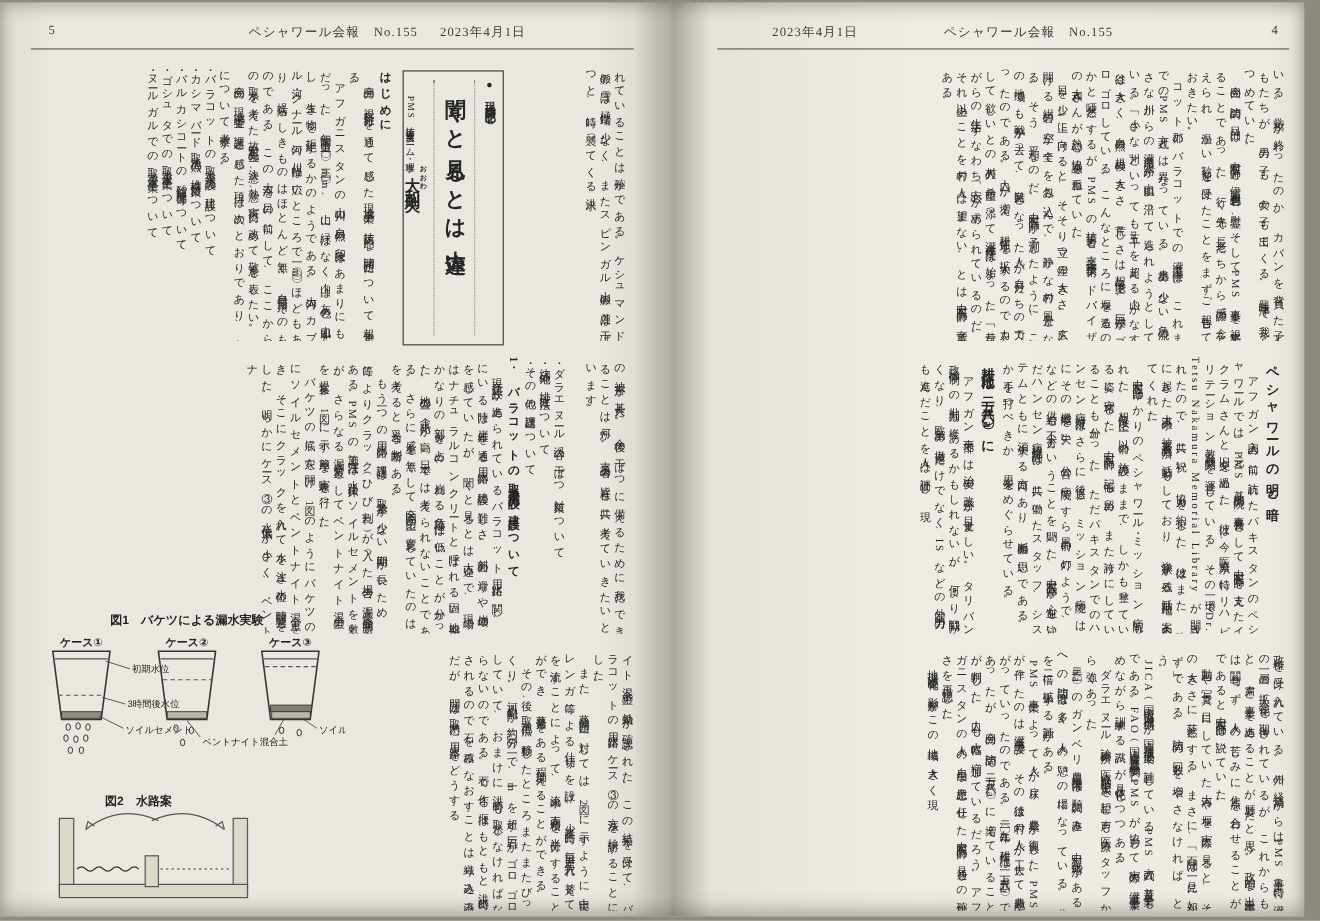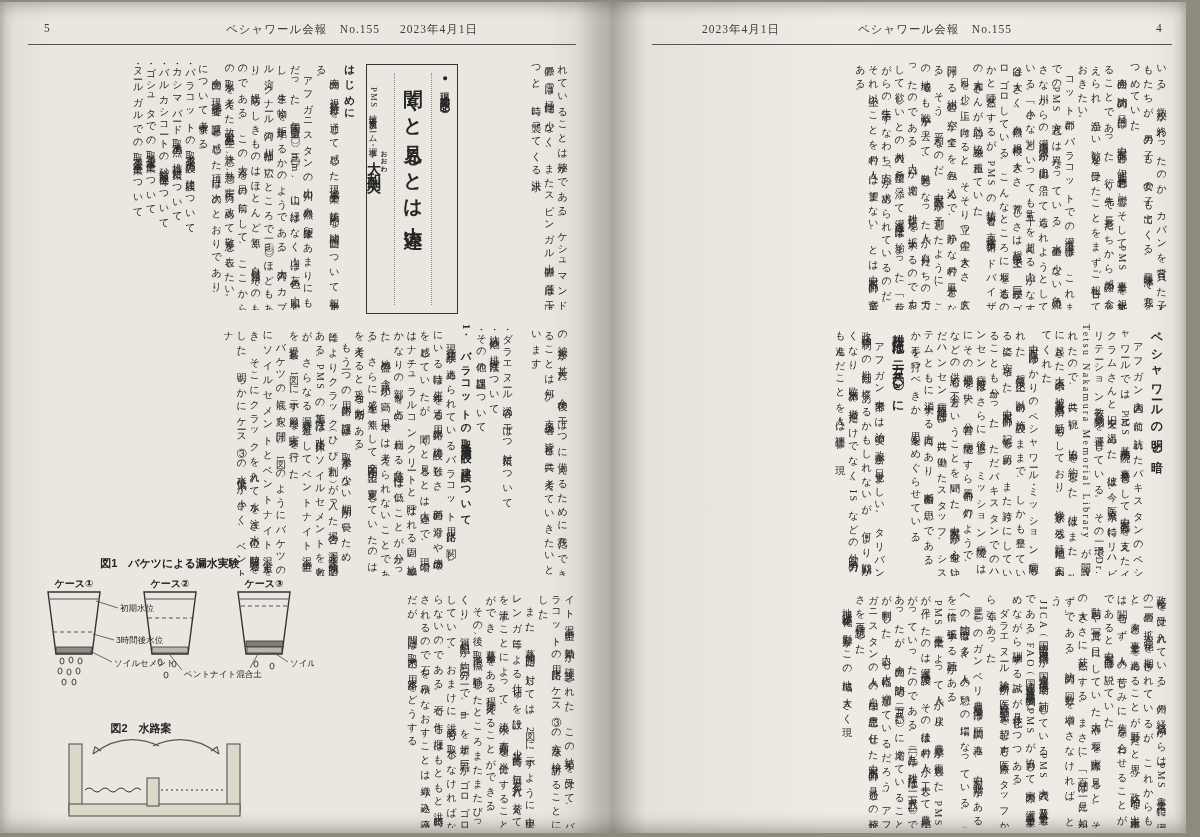--- a/index.html
+++ b/index.html
@@ -158,21 +158,21 @@
         <line x1="232" y1="100" x2="224" y2="114" stroke="#444" stroke-width="0.8"></line>
         <line x1="250" y1="100" x2="262" y2="108" stroke="#444" stroke-width="0.8"></line>
         <text class="figtext" x="264" y="112" font-size="8.5">ソイルセメント</text>
         <g fill="none" stroke="#333" stroke-width="0.9">
           <ellipse cx="230" cy="110" rx="2" ry="3"></ellipse>
             <ellipse cx="246" cy="112" rx="2" ry="3"></ellipse>
         </g>
       </svg>
     </div>
 
-    <div class="fig" style="left:23px;top:716px;width:230px;height:112px;">
+    <div class="fig" style="left:8px;top:716px;width:230px;height:112px;">
       <svg width="230" height="112" viewBox="0 0 230 112">
         <text class="figtext" x="100" y="14" font-size="11" font-weight="bold" text-anchor="middle">図2　水路案</text>
         <g fill="#dcd9ca" stroke="#555" stroke-width="1.1">
           <rect x="28" y="26" width="13" height="68"></rect>
           <rect x="186" y="26" width="13" height="68"></rect>
           <rect x="28" y="86" width="171" height="12"></rect>
           <rect x="106" y="60" width="12" height="28"></rect>
         </g>
         <path d="M44,72 q4,-4 8,0 t8,0 t8,0 t8,0 t8,0 t8,0 t8,0" fill="none" stroke="#333" stroke-width="1"></path>
         <line x1="120" y1="72" x2="184" y2="72" stroke="#333" stroke-width="1" stroke-dasharray="2 3"></line>

